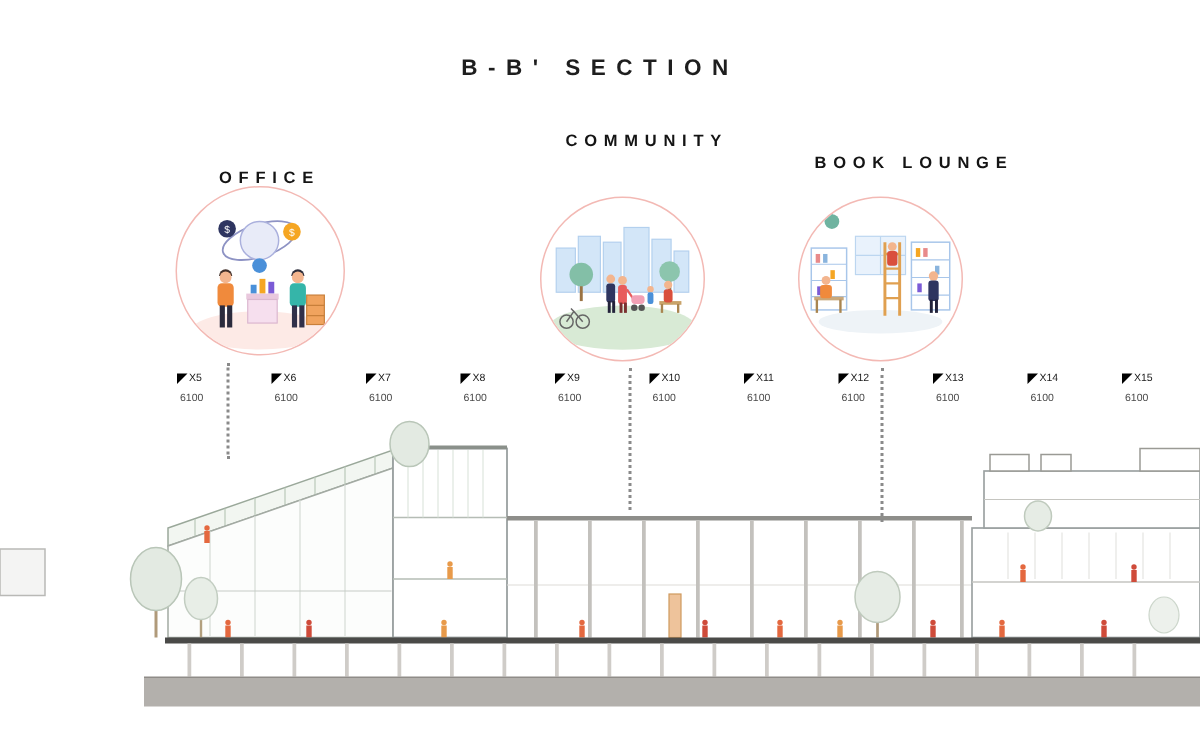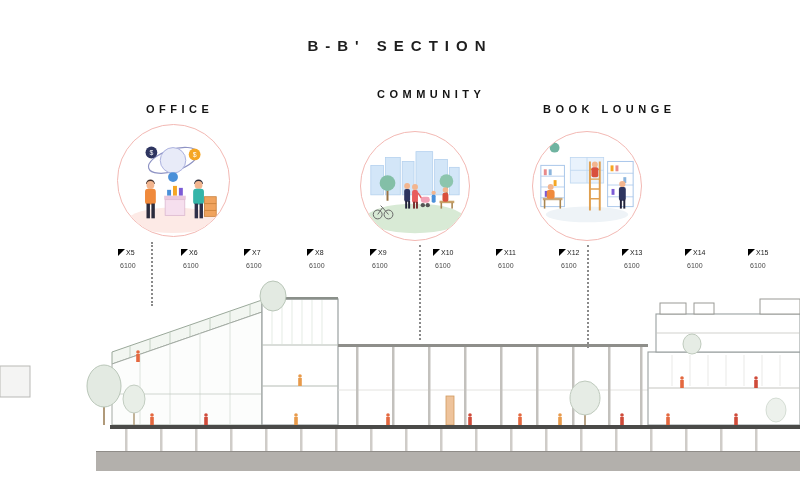--- a/index.html
+++ b/index.html
@@ -10,21 +10,21 @@
   }
   .page-title{
     position:absolute; top:37px; left:0; width:100%;
     text-align:center; font-size:15px; font-weight:600;
     letter-spacing:7px; color:#1e1e1e;
   }
   .callout-label{
     position:absolute; font-size:11px; font-weight:600;
     letter-spacing:4.5px; color:#141414; white-space:nowrap;
   }
-  #office-label{ left:146px; top:103px; }
+  #office-label{ left:146px; top:113px; }
   #community-label{ left:377px; top:88px; }
   #book-label{ left:543px; top:103px; }
   .callout-circle{
     position:absolute; border-radius:50%;
     border:1.5px solid #f3b9b4; background:#fff; overflow:hidden;
   }
   #office-circle{ left:117px; top:124px; width:113px; height:113px; }
   #community-circle{ left:360px; top:131px; width:110px; height:110px; }
   #book-circle{ left:532px; top:131px; width:110px; height:110px; }
   .callout-circle svg{ display:block; width:100%; height:100%; }

